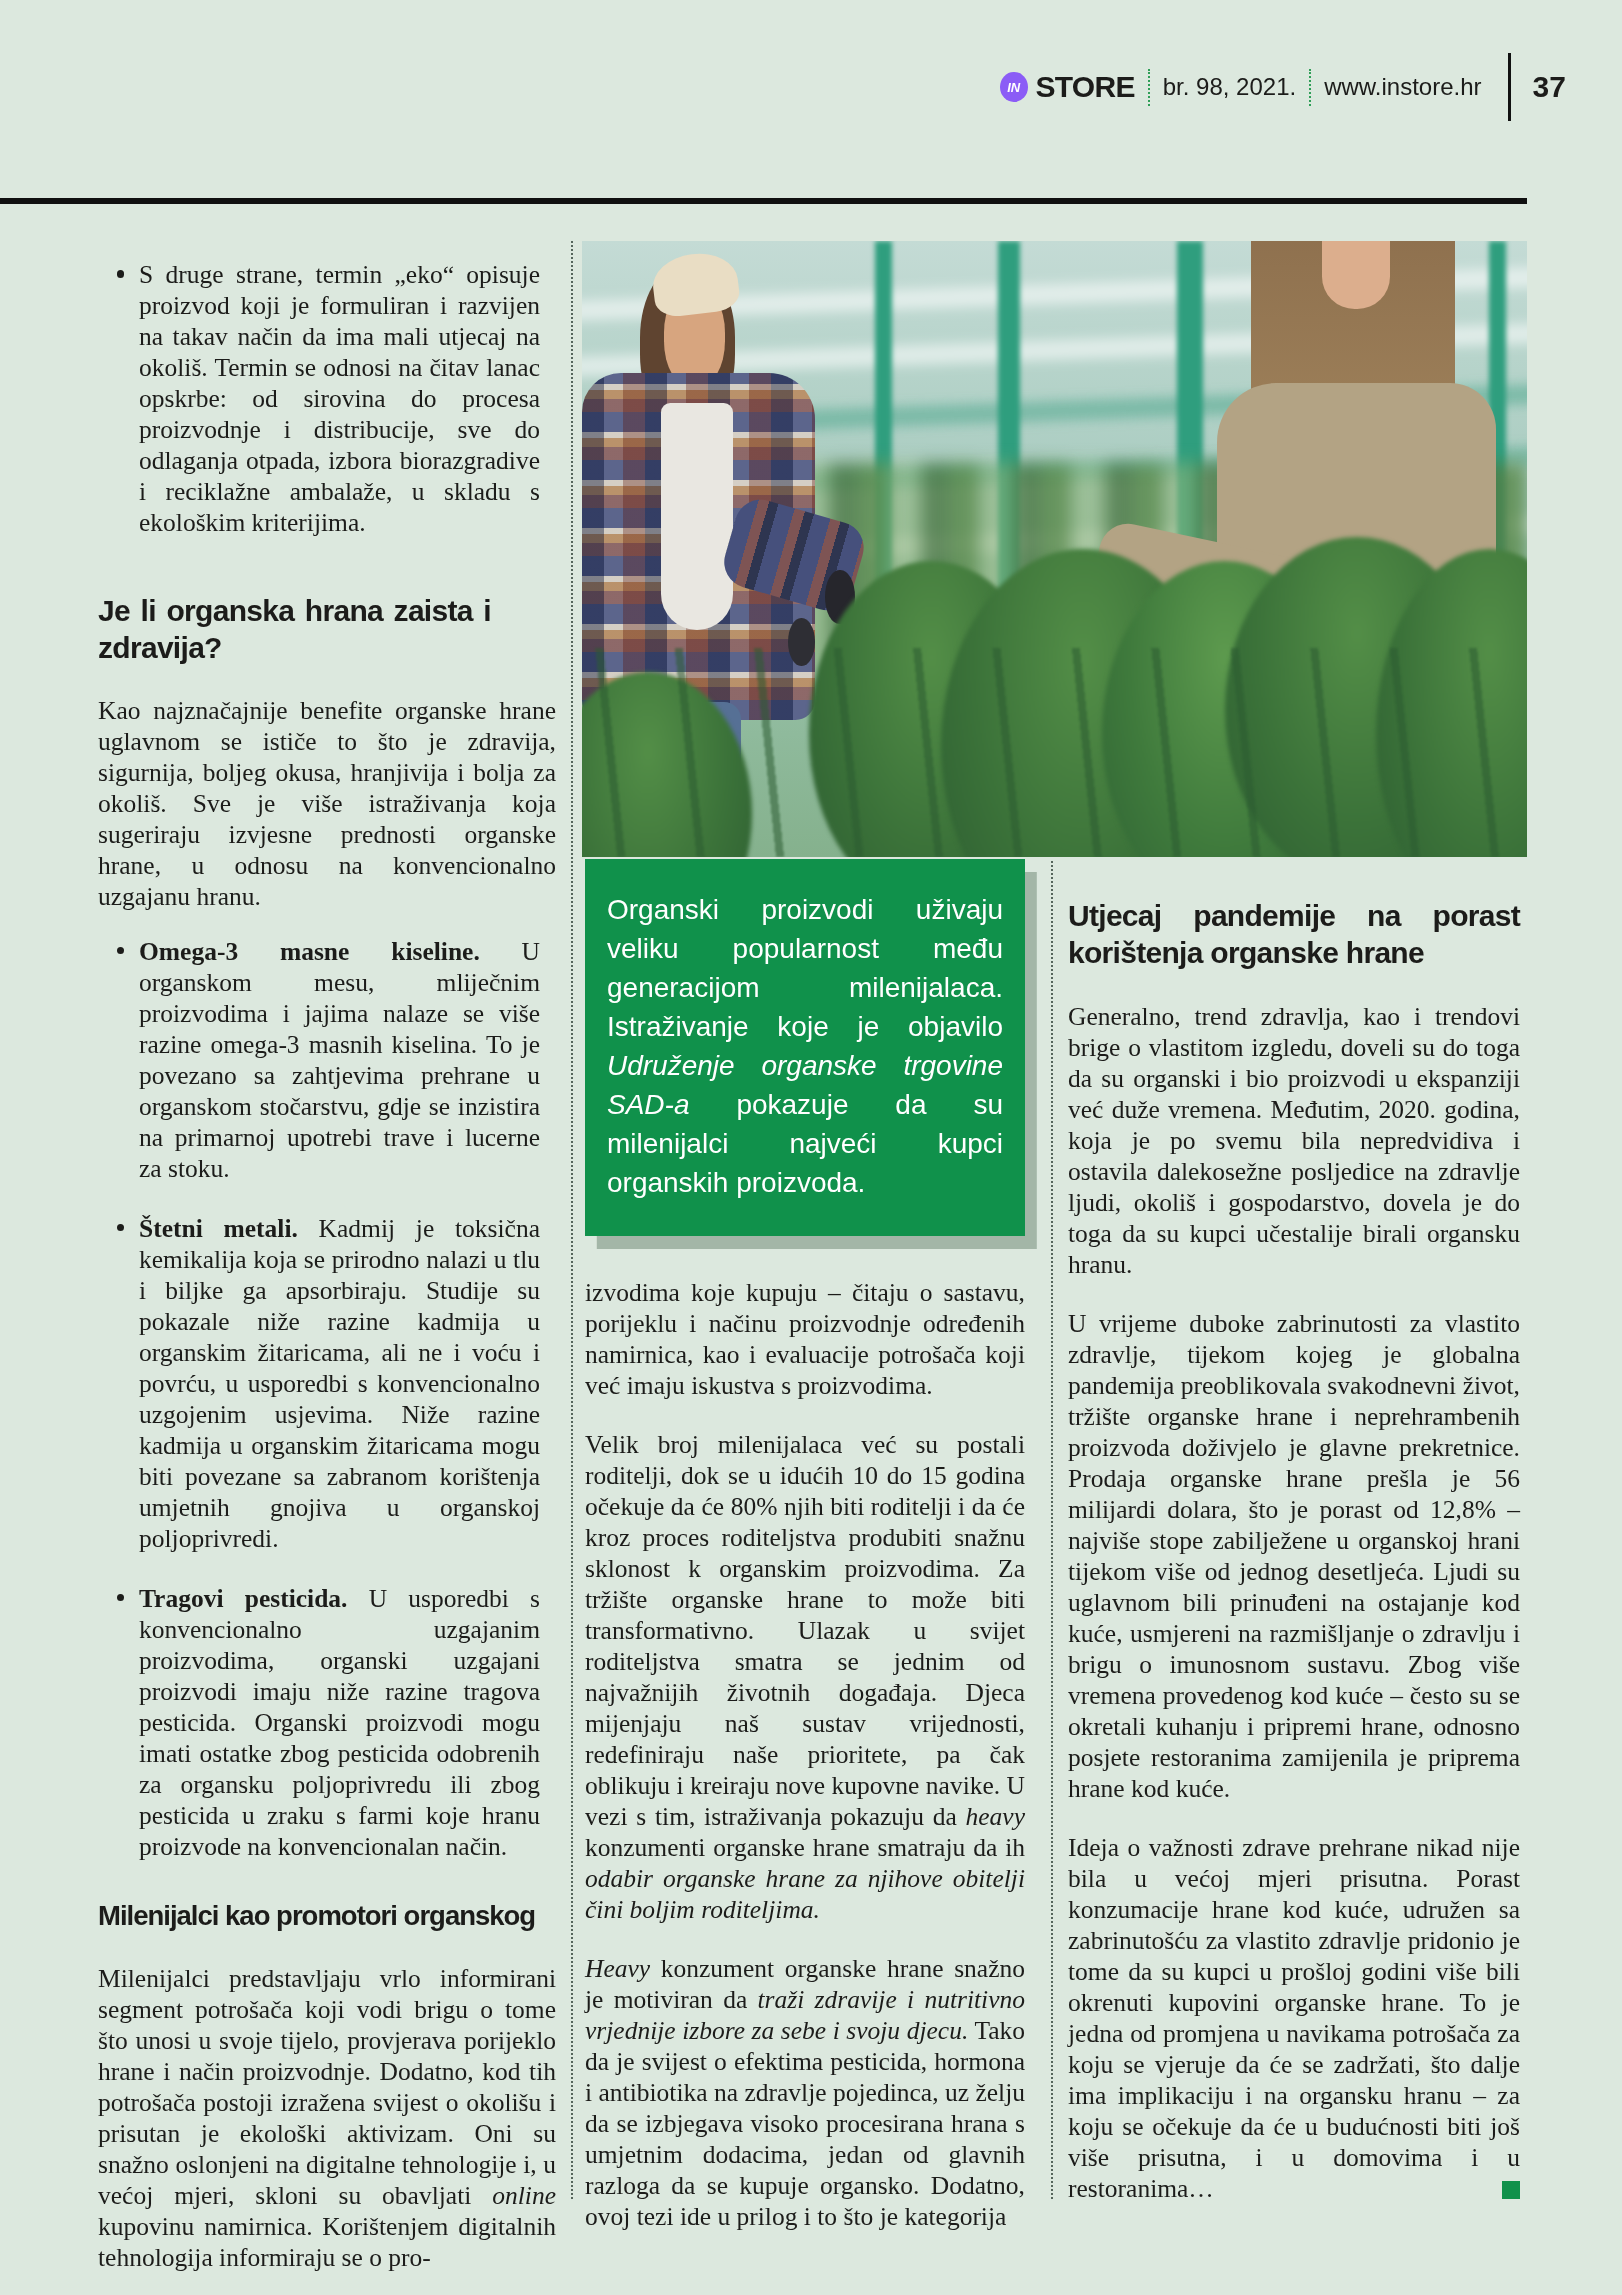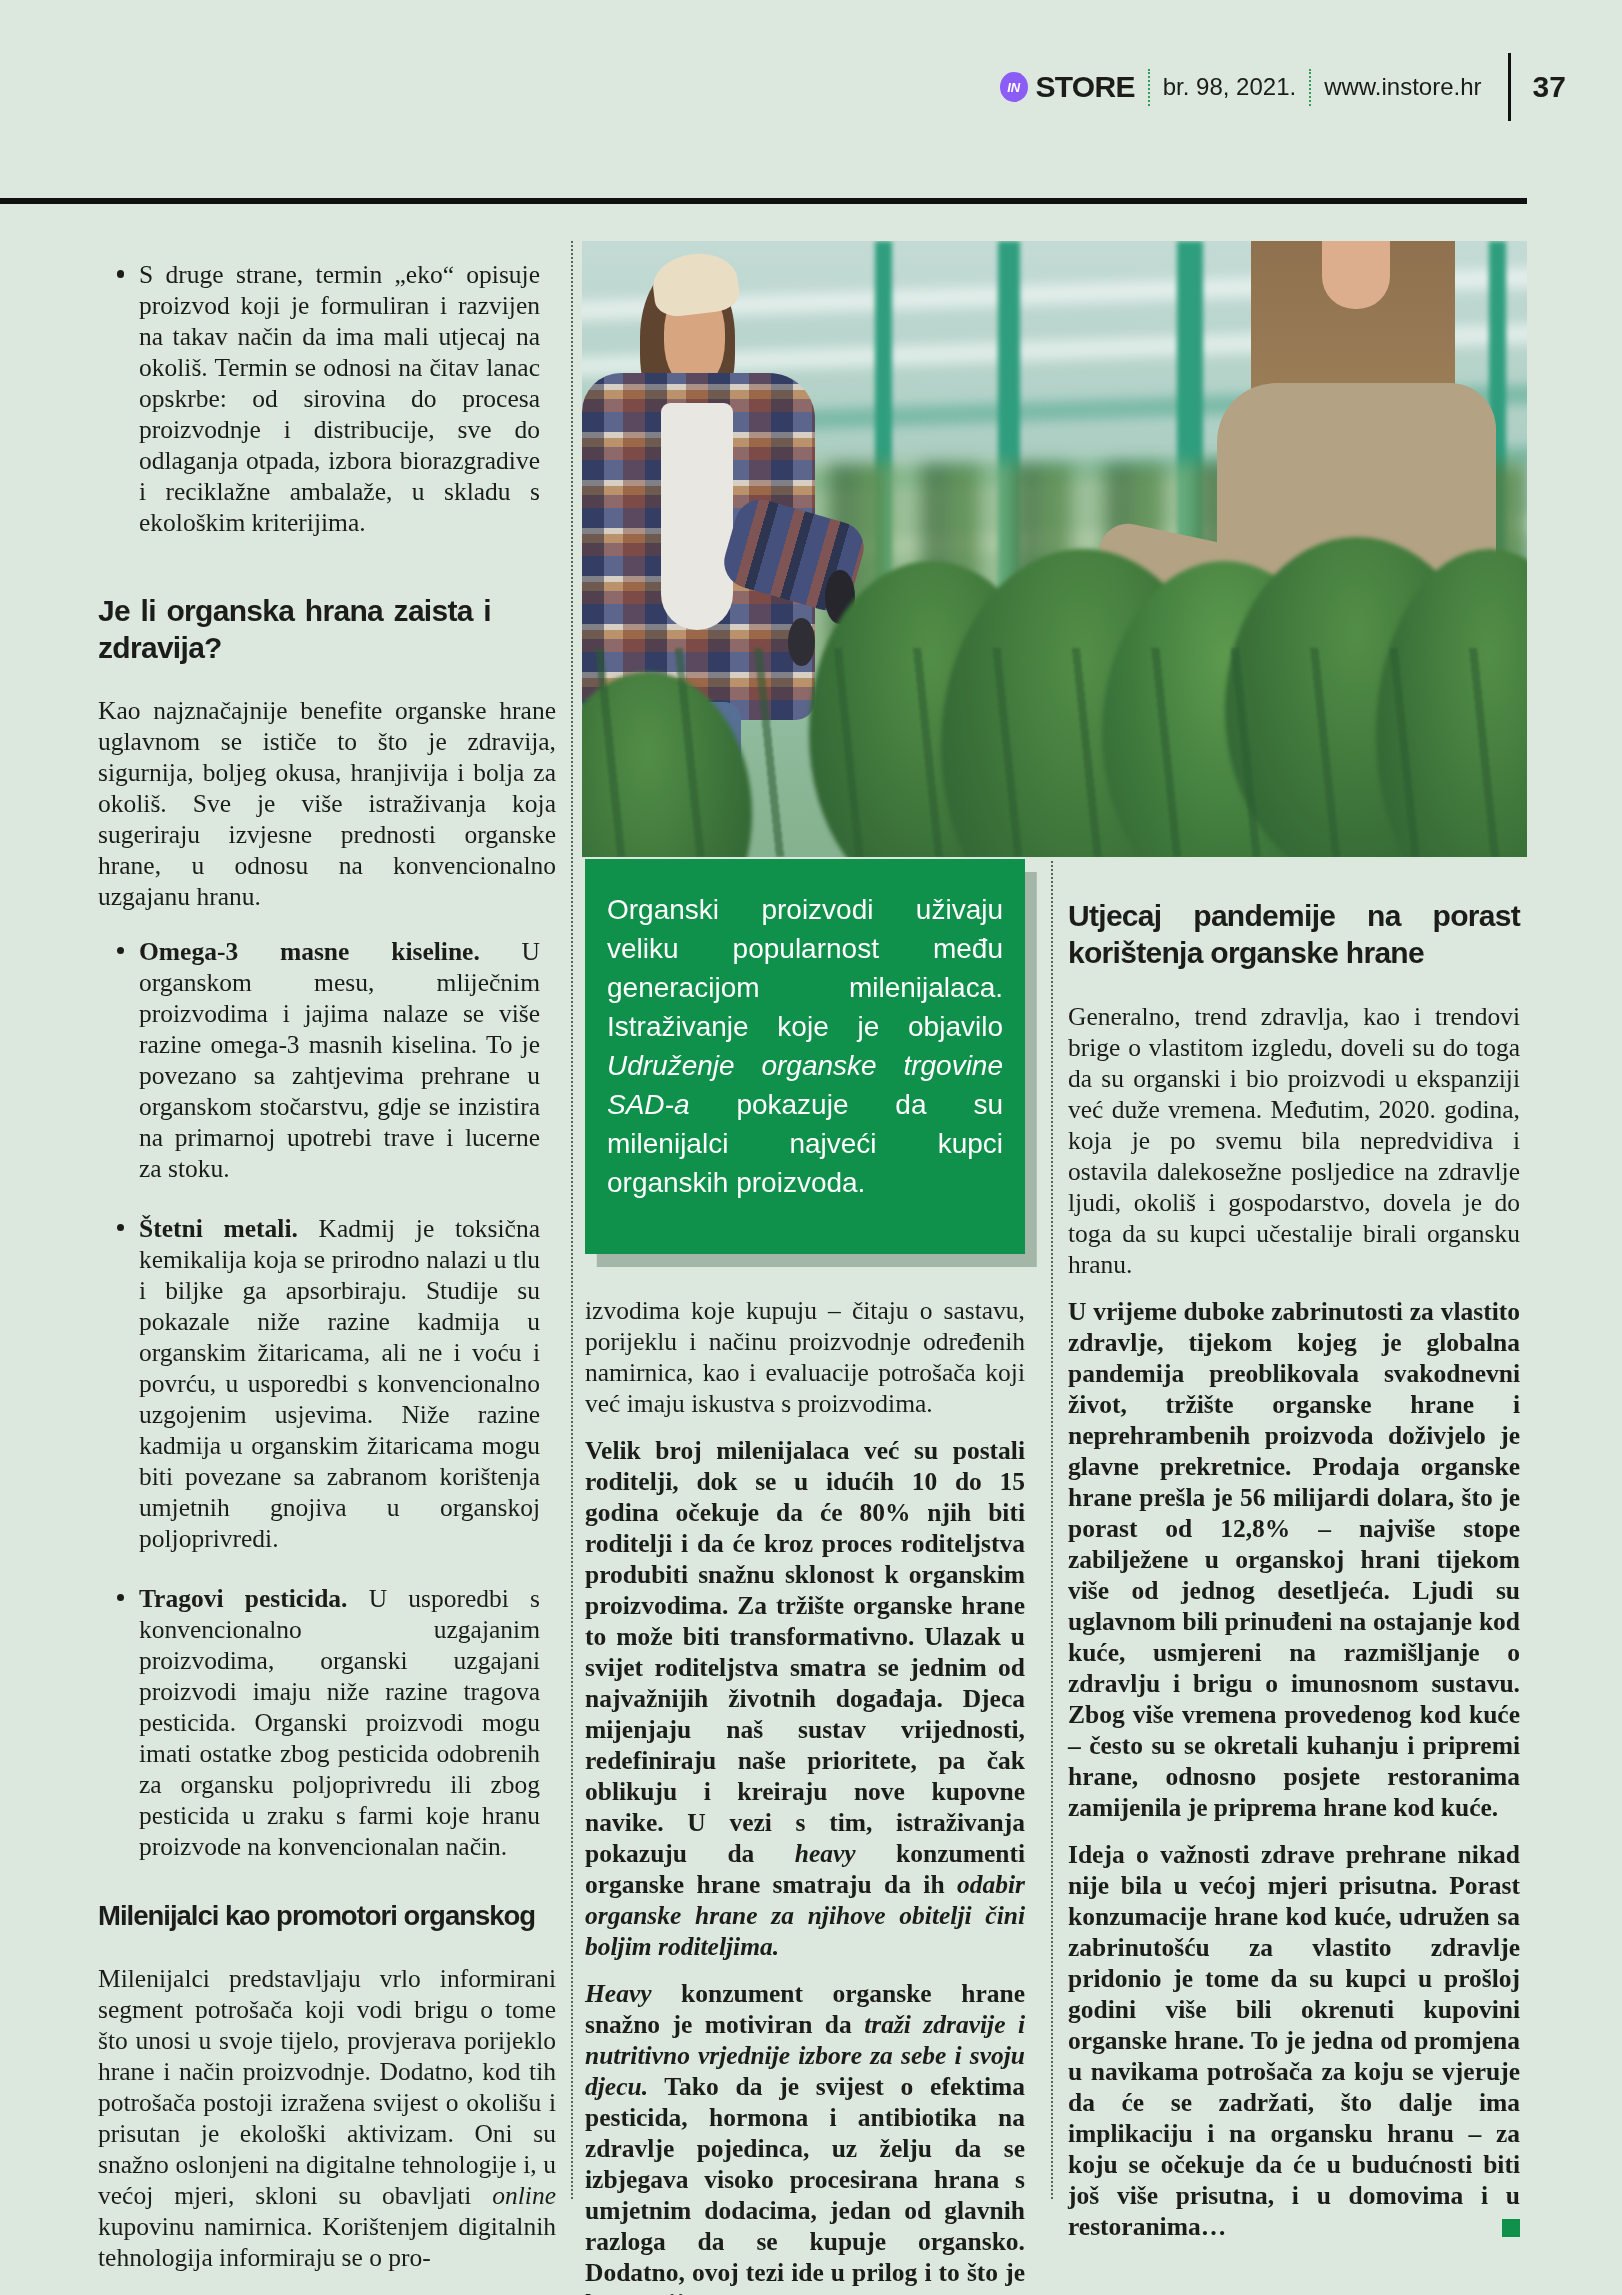--- a/index.html
+++ b/index.html
@@ -51,28 +51,28 @@
   .lead{font-weight:bold;}
   .sec-h{
     font-family:"Liberation Sans", sans-serif; font-weight:bold;
     font-size:30px; line-height:37px; letter-spacing:-0.7px;
     margin:0;
   }
   .h-health{margin:54px 0 29px; width:393px;}
   .h-millennials{margin:35px 0 29px; white-space:nowrap; font-size:27.5px; letter-spacing:-1px;}
   .h-pandemic{margin:35px 0 30px;}
   .para{margin:0;}
-  .para + .para{margin-top:16px;font-weight:bold;}
+  .para + .para{margin-top:28px;}
   .mt-list{margin-top:23.6px;}
   .mt-after-box{margin-top:41px;}
   
   .pullquote{
     background:#10914b; color:#ffffff;
     box-shadow:11.8px 13px 0 #a3b6a7;
-    padding:31px 22px 52px 22px;
+    padding:31px 22px 34px 22px;
     font-family:"Liberation Sans", sans-serif;
     font-size:28px; line-height:39px; text-align:justify;
   }
   .pullquote i{font-style:italic;}
   
   .end-para{position:relative;}
   .end-mark{position:absolute; right:0; bottom:5.2px; width:17.7px; height:17.7px; background:#10914b;}
   
   .photo{position:absolute; left:582px; top:241px; width:945px; height:616px; overflow:hidden; background:#aecfc4;}
   .photo *{position:absolute;}

